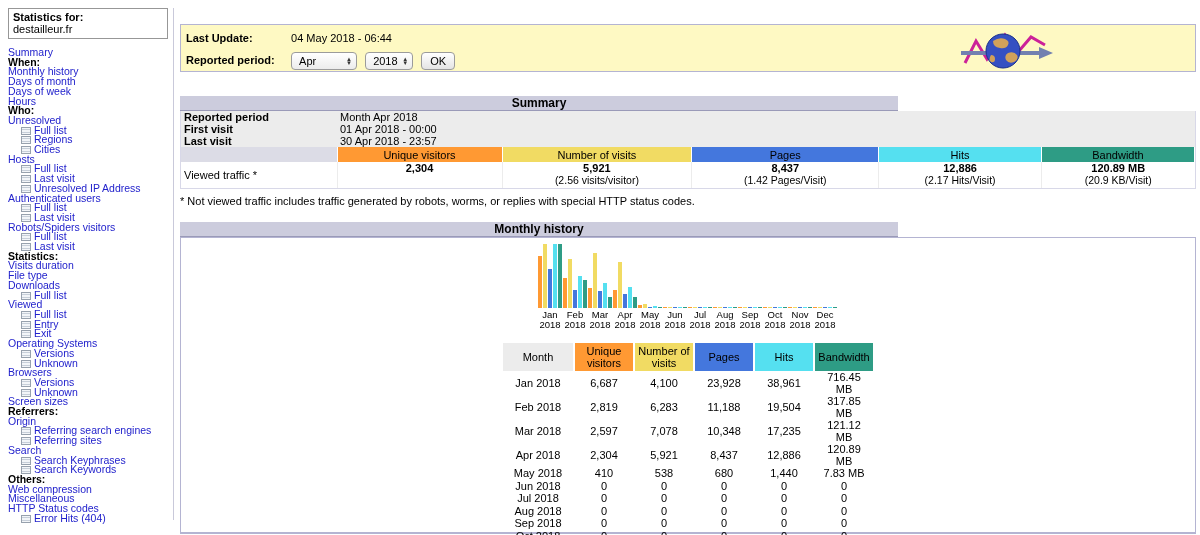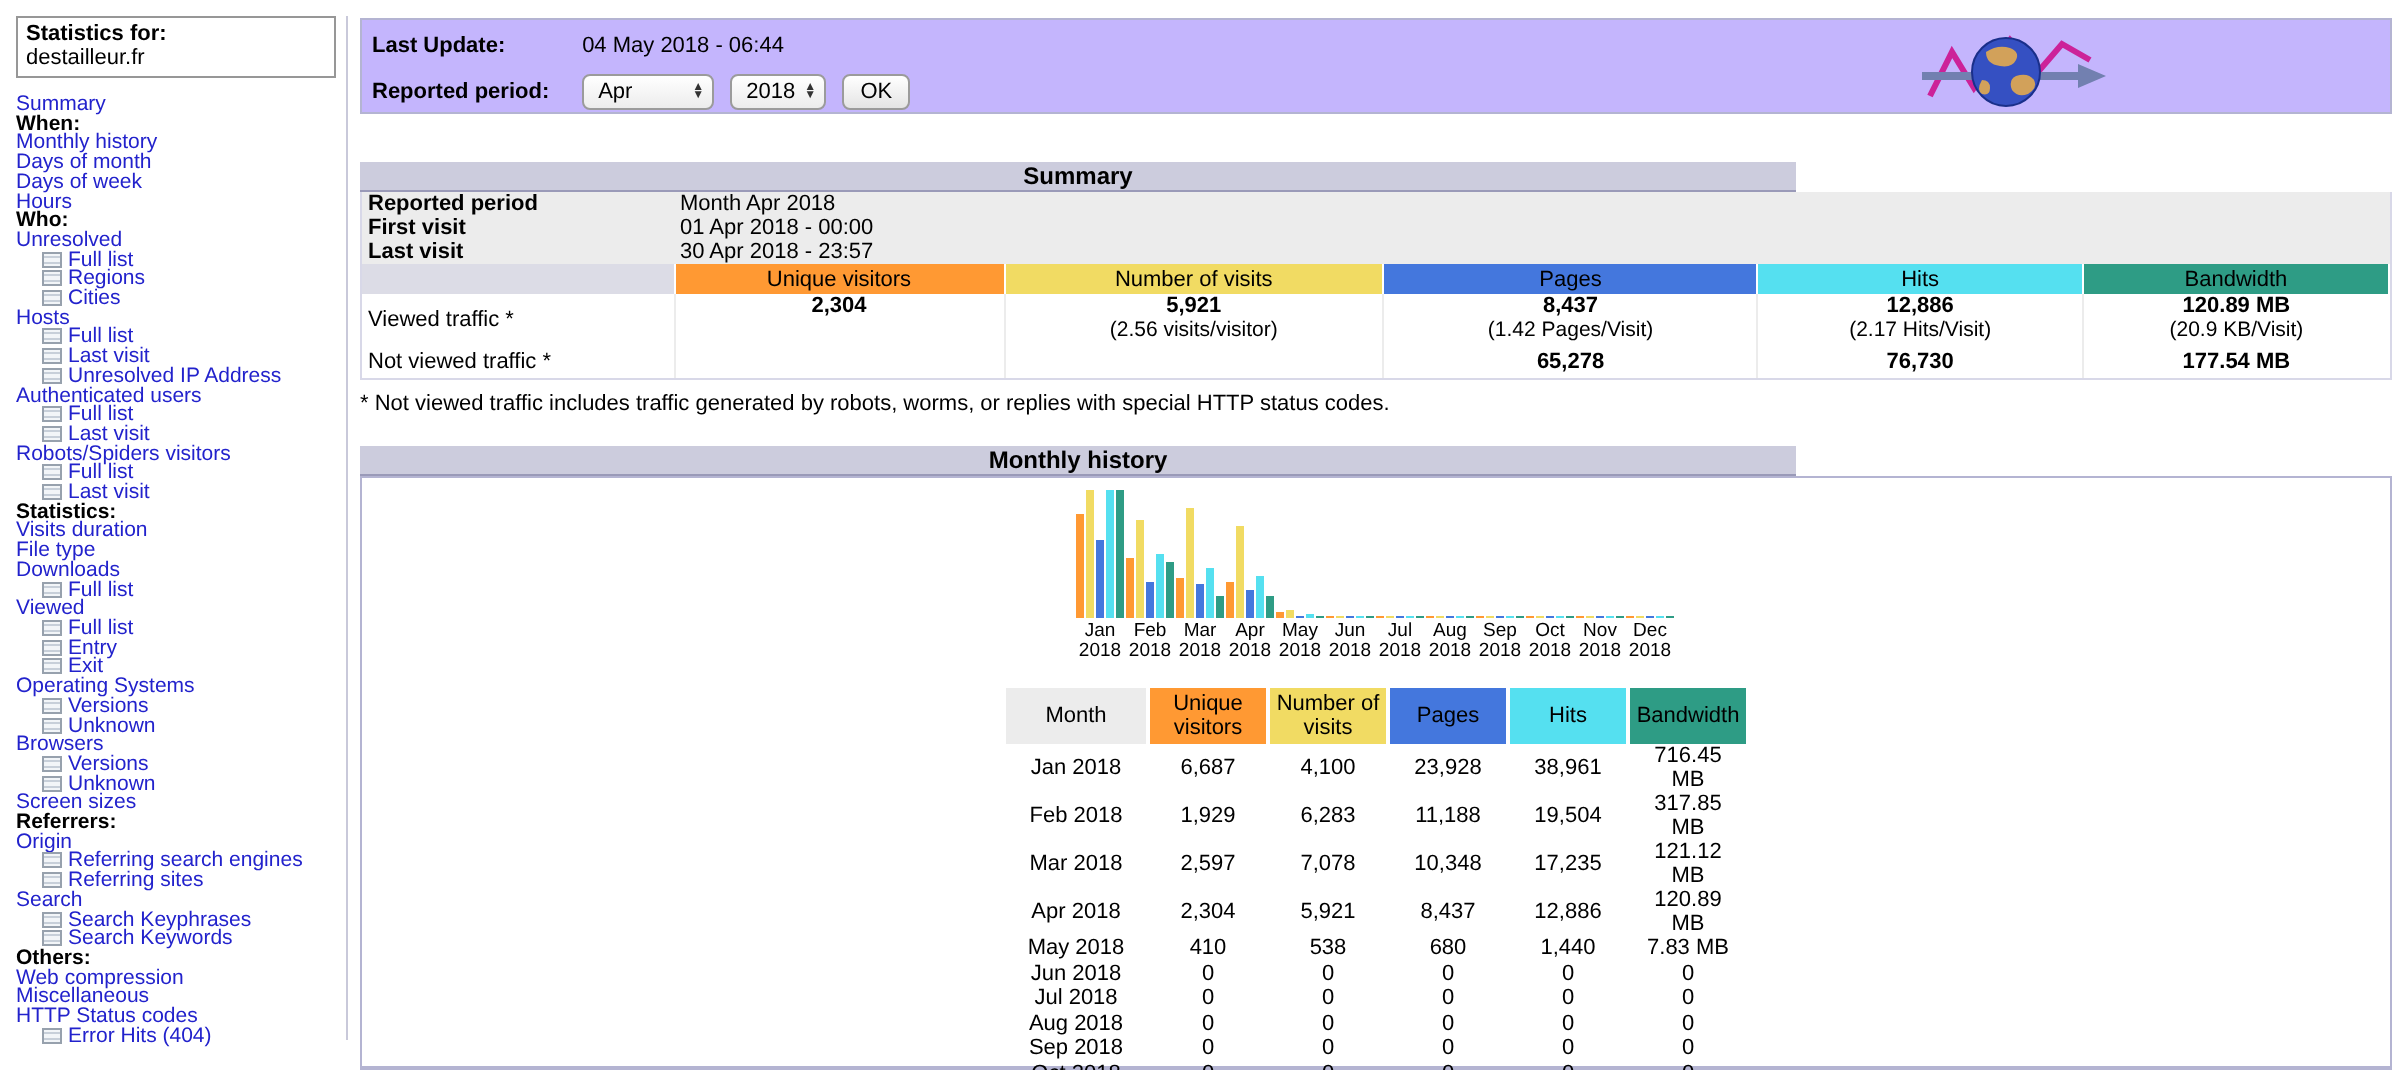--- a/index.html
+++ b/index.html
@@ -16,21 +16,21 @@
   .snav.header { color:#000; font-weight:bold; }
   .snav.sublink { padding-left:13px; }
   .grid-icon { display:inline-block; width:10px; height:8px; margin-right:3px; vertical-align:-1px;
     border:1px solid #97a1ad;
     background:repeating-linear-gradient(to bottom,#f2f5f8 0 1px,#c7cfd9 1px 2px,#f2f5f8 2px 3px); }
   .vsep { position:absolute; left:173px; top:8px; height:512px; width:1px; background:#c9c9da; }
 
   
   .main { position:absolute; left:180px; top:0; width:1016px; }
 
-  .header-box { position:relative; margin-top:9px; height:48px; border:1px solid #b4b4d2; background:#c4b5fd; }
+  .header-box { position:relative; margin-top:24px; height:48px; border:1px solid #b4b4d2; background:#fef9c3; }
   .hrow { position:absolute; left:5px; font-size:11px; white-space:nowrap; }
   .hrow1 { top:7px; } .hrow2 { top:27px; }
   .hlabel { display:inline-block; width:102px; font-weight:bold; }
   .fake-select { display:inline-flex; align-items:center; justify-content:space-between;
     height:18px; border:1px solid #9b9b9b; border-radius:4px; padding:0 4px 0 7px;
     background:linear-gradient(#ffffff,#ececec); font-size:11px; margin-right:5px; cursor:pointer; vertical-align:middle; }
   .sel-month { width:66px; } .sel-year { width:48px; }
   .arrows { display:inline-block; font-size:6px; line-height:4px; color:#333; text-align:center; margin-left:4px; }
   .ok-btn { height:18px; padding:0 8px; font-size:11px; border:1px solid #9b9b9b; border-radius:4px;
     background:linear-gradient(#ffffff,#e4e4e4); cursor:pointer; vertical-align:middle;
@@ -207,28 +207,20 @@
             </td>
             <td class="dataval">
               <div class="big">12,886</div>
               <div class="sub">(2.17 Hits/Visit)</div>
             </td>
             <td class="dataval">
               <div class="big">120.89 MB</div>
               <div class="sub">(20.9 KB/Visit)</div>
             </td>
           </tr>
-          <tr class="nv">
-            <td class="datalbl">Not viewed traffic *</td>
-            <td class="dataval"></td>
-            <td class="dataval"></td>
-            <td class="dataval">65,278</td>
-            <td class="dataval">76,730</td>
-            <td class="dataval">177.54 MB</td>
-          </tr>
         </tbody>
     </table>
   </div>
   <div class="footnote">* Not viewed traffic includes traffic generated by robots, worms, or replies with special HTTP status codes.</div>
 
   <div class="title-bar monthly-title">Monthly history</div>
   <div class="monthly-box">
     <div class="chart">
       <div class="bars-row" id="bars-row">
           <div class="cgroup">
@@ -380,21 +372,21 @@
           <tr>
             <td class="mon">Jan 2018</td>
             <td class="w1">6,687</td>
             <td class="w1">4,100</td>
             <td class="w1">23,928</td>
             <td class="w1">38,961</td>
             <td class="w1">716.45 MB</td>
           </tr>
           <tr>
             <td class="mon">Feb 2018</td>
-            <td class="w1">1,929</td>
+            <td class="w1">2,819</td>
             <td class="w1">6,283</td>
             <td class="w1">11,188</td>
             <td class="w1">19,504</td>
             <td class="w1">317.85 MB</td>
           </tr>
           <tr>
             <td class="mon">Mar 2018</td>
             <td class="w1">2,597</td>
             <td class="w1">7,078</td>
             <td class="w1">10,348</td>

